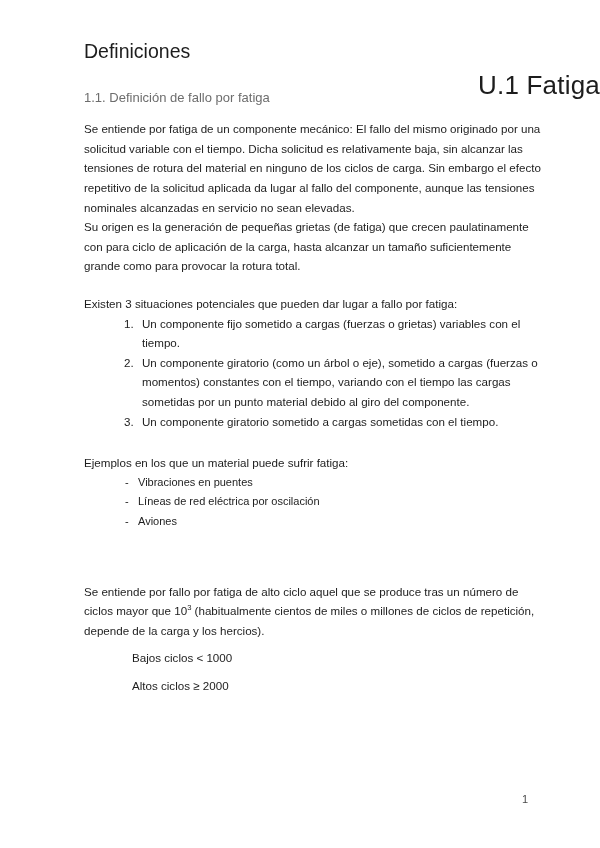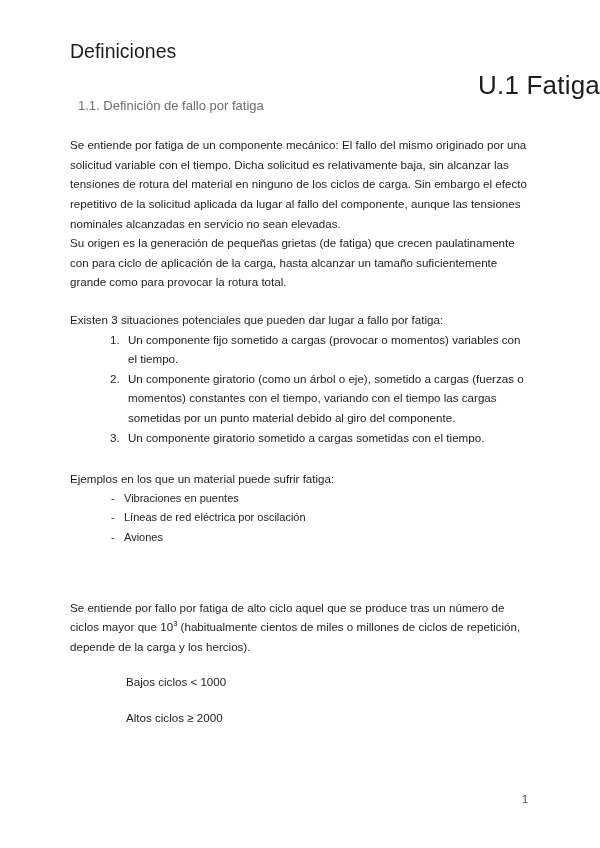--- a/index.html
+++ b/index.html
@@ -13,21 +13,21 @@
     width: 600px;
     height: 848px;
     background: #ffffff;
     overflow: hidden;
     font-family: "Liberation Sans", "DejaVu Sans", sans-serif;
     color: #1d1d1d;
     -webkit-font-smoothing: antialiased;
   }
   .content {
     position: absolute;
-    left: 70px;
+    left: 84px;
     top: 0;
     width: 458px;
   }
 
   
   .doc-title {
     margin: 0;
     padding-top: 70px;
     text-align: right;
     font-size: 26px;
@@ -40,21 +40,21 @@
   
   .h1 {
     margin: 0;
     padding-top: 39px;
     font-size: 19.5px;
     font-weight: 400;
     color: #1d1d1d;
     line-height: 1.25;
   }
   .h2 {
-    margin: 8px;
+    margin: 0;
     padding-top: 27px;
     font-size: 13px;
     font-weight: 400;
     color: #6d6d6d;
     line-height: 1.3;
   }
 
   
   .para {
     margin: 0;
@@ -109,21 +109,21 @@
   }
   ul.dash-list > li::before {
     content: "-";
     position: absolute;
     left: 1px;
     top: 0;
   }
 
   
   .indent-line {
-    margin: 16px;
+    margin: 8px;
     padding-left: 40px;
     font-size: 11.6px;
     line-height: 19.6px;
     color: #1d1d1d;
   }
 
   .bold { font-weight: 400; }
   sup {
     font-size: 0.66em;
     vertical-align: super;
@@ -158,21 +158,21 @@
 
     <p class="para">Se entiende por fatiga de un componente mecánico: El fallo del mismo originado por una solicitud variable con el tiempo. Dicha solicitud es relativamente baja, sin alcanzar las tensiones de rotura del material en ninguno de los ciclos de carga. Sin embargo el efecto repetitivo de la solicitud aplicada da lugar al fallo del componente, aunque las tensiones nominales alcanzadas en servicio no sean elevadas.</p>
 
     <p class="para">Su origen es la generación de pequeñas grietas (de fatiga) que crecen paulatinamente con para ciclo de aplicación de la carga, hasta alcanzar un tamaño suficientemente grande como para provocar la rotura total.</p>
 
     <div class="gap-18"></div>
 
     <p class="para">Existen 3 situaciones potenciales que pueden dar lugar a fallo por fatiga:</p>
 
     <ol class="num-list">
-      <li>Un componente fijo sometido a cargas (provocar o momentos) variables con el tiempo.</li>
+      <li>Un componente fijo sometido a cargas (fuerzas o grietas) variables con el tiempo.</li>
       <li>Un componente giratorio (como un árbol o eje), sometido a cargas (fuerzas o momentos) constantes con el tiempo, variando con el tiempo las cargas sometidas por un punto material debido al giro del componente.</li>
       <li>Un componente giratorio sometido a cargas sometidas con el tiempo.</li>
     </ol>
 
     <div class="gap-22"></div>
 
     <p class="para">Ejemplos en los que un material puede sufrir fatiga:</p>
 
     <ul class="dash-list">
       <li>Vibraciones en puentes</li>

